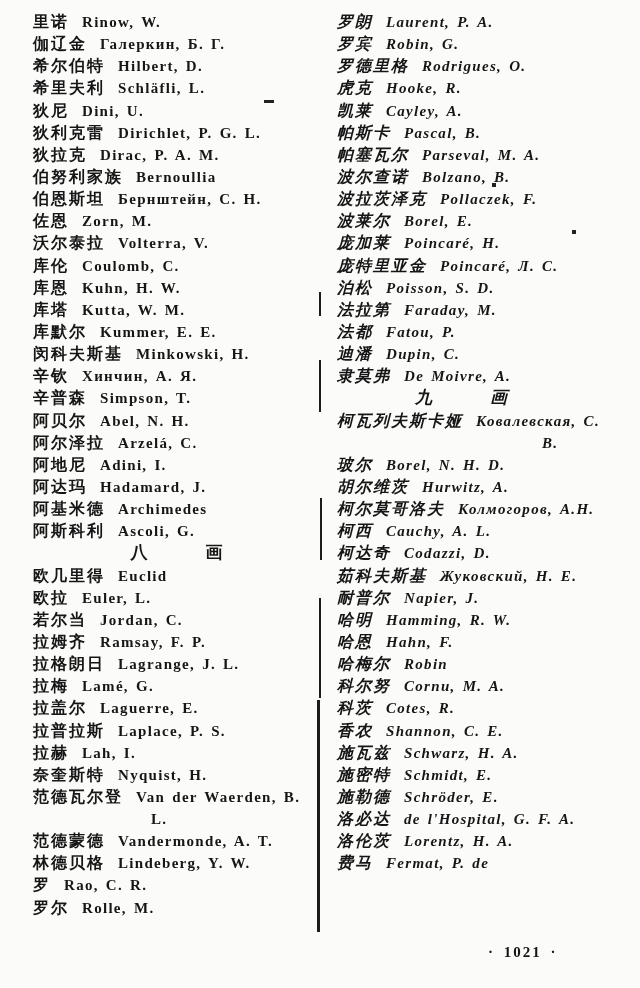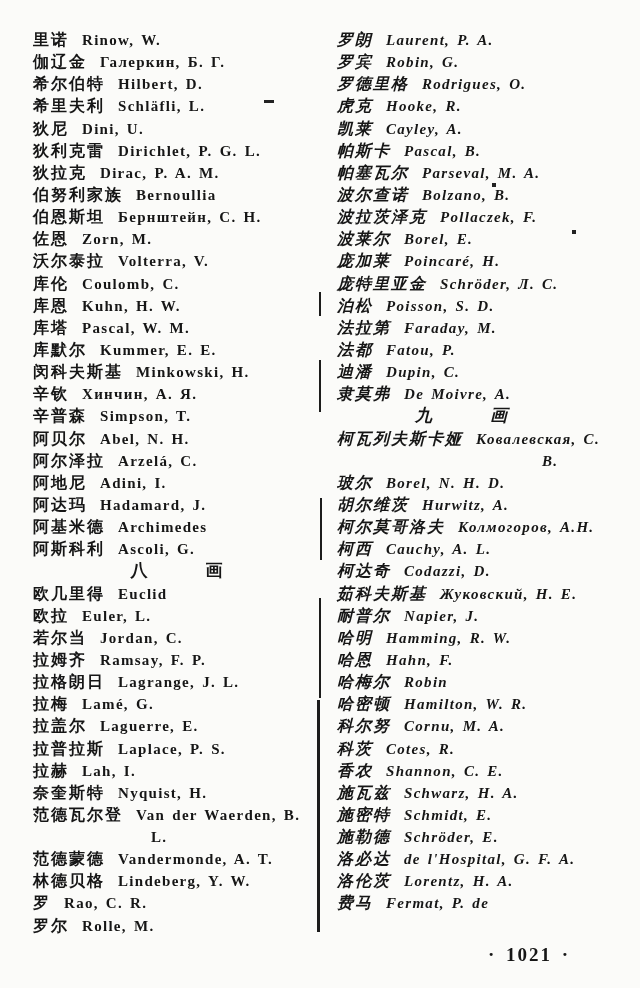--- a/index.html
+++ b/index.html
@@ -2,21 +2,21 @@
 <html><head>
 <meta charset="utf-8">
 <style>
   html,body{margin:0;padding:0;}
   body{
     width:640px;height:988px;position:relative;overflow:hidden;
     background:#fbfbf9;color:#161616;
     font-family:"Liberation Serif","DejaVu Serif",serif;
   }
   .page{position:absolute;inset:0;}
-  .col{position:absolute;top:29px;}
+  .col{position:absolute;top:11px;}
   .colL{left:33px;width:287px;}
   .colR{left:337px;width:300px;font-style:italic;}
   .row{height:22.15px;line-height:22.15px;white-space:nowrap;}
   .cn{font-size:16px;font-weight:700;letter-spacing:2px;}
   .en{font-size:15px;font-weight:700;letter-spacing:1.3px;margin-left:13px;word-spacing:2px;}
   .header-row{display:flex;justify-content:center;gap:58px;font-size:17px;font-weight:800;letter-spacing:0;}
   .colR .header-row{justify-content:flex-start;padding-left:78px;}
   .cont{font-size:15px;font-weight:700;letter-spacing:1.3px;}
   .colL .cont{padding-left:118px;}
   .colR .cont{padding-left:205px;}
@@ -25,21 +25,21 @@
   .seg2{left:319px;top:360px;width:2px;height:52px;}
   .seg3{left:320px;top:498px;width:2px;height:62px;}
   .seg4{left:319px;top:598px;width:2px;height:100px;}
   .seg5{left:317px;top:700px;width:3px;height:232px;}
   .artifact{position:absolute;background:#222;}
   .a1{left:264px;top:100px;width:10px;height:3px;}
   .a2{left:492px;top:183px;width:4px;height:4px;}
   .a3{left:572px;top:230px;width:4px;height:4px;}
   .page-number{
     position:absolute;left:488px;top:944px;
-    font-size:19px;font-weight:700;letter-spacing:2px;word-spacing:3px;
+    font-size:15px;font-weight:700;letter-spacing:2px;word-spacing:3px;
   }
 </style>
 </head>
 <body>
 
 <div class="page">
 
   <div id="col0" class="col colL">
       <div class="row"><span class="cn">里诺</span><span class="en">Rinow, W.</span></div>
       <div class="row"><span class="cn">伽辽金</span><span class="en">Галеркин, Б. Г.</span></div>
@@ -47,21 +47,21 @@
       <div class="row"><span class="cn">希里夫利</span><span class="en">Schläfli, L.</span></div>
       <div class="row"><span class="cn">狄尼</span><span class="en">Dini, U.</span></div>
       <div class="row"><span class="cn">狄利克雷</span><span class="en">Dirichlet, P. G. L.</span></div>
       <div class="row"><span class="cn">狄拉克</span><span class="en">Dirac, P. A. M.</span></div>
       <div class="row"><span class="cn">伯努利家族</span><span class="en">Bernoullia</span></div>
       <div class="row"><span class="cn">伯恩斯坦</span><span class="en">Бернштейн, С. Н.</span></div>
       <div class="row"><span class="cn">佐恩</span><span class="en">Zorn, M.</span></div>
       <div class="row"><span class="cn">沃尔泰拉</span><span class="en">Volterra, V.</span></div>
       <div class="row"><span class="cn">库伦</span><span class="en">Coulomb, C.</span></div>
       <div class="row"><span class="cn">库恩</span><span class="en">Kuhn, H. W.</span></div>
-      <div class="row"><span class="cn">库塔</span><span class="en">Pascal, W. M.</span></div>
+      <div class="row"><span class="cn">库塔</span><span class="en">Kutta, W. M.</span></div>
       <div class="row"><span class="cn">库默尔</span><span class="en">Kummer, E. E.</span></div>
       <div class="row"><span class="cn">闵科夫斯基</span><span class="en">Minkowski, H.</span></div>
       <div class="row"><span class="cn">辛钦</span><span class="en">Хинчин, А. Я.</span></div>
       <div class="row"><span class="cn">辛普森</span><span class="en">Simpson, T.</span></div>
       <div class="row"><span class="cn">阿贝尔</span><span class="en">Abel, N. H.</span></div>
       <div class="row"><span class="cn">阿尔泽拉</span><span class="en">Arzelá, C.</span></div>
       <div class="row"><span class="cn">阿地尼</span><span class="en">Adini, I.</span></div>
       <div class="row"><span class="cn">阿达玛</span><span class="en">Hadamard, J.</span></div>
       <div class="row"><span class="cn">阿基米德</span><span class="en">Archimedes</span></div>
       <div class="row"><span class="cn">阿斯科利</span><span class="en">Ascoli, G.</span></div>
@@ -91,21 +91,21 @@
       <div class="row"><span class="cn">罗宾</span><span class="en">Robin, G.</span></div>
       <div class="row"><span class="cn">罗德里格</span><span class="en">Rodrigues, O.</span></div>
       <div class="row"><span class="cn">虎克</span><span class="en">Hooke, R.</span></div>
       <div class="row"><span class="cn">凯莱</span><span class="en">Cayley, A.</span></div>
       <div class="row"><span class="cn">帕斯卡</span><span class="en">Pascal, B.</span></div>
       <div class="row"><span class="cn">帕塞瓦尔</span><span class="en">Parseval, M. A.</span></div>
       <div class="row"><span class="cn">波尔查诺</span><span class="en">Bolzano, B.</span></div>
       <div class="row"><span class="cn">波拉茨泽克</span><span class="en">Pollaczek, F.</span></div>
       <div class="row"><span class="cn">波莱尔</span><span class="en">Borel, E.</span></div>
       <div class="row"><span class="cn">庞加莱</span><span class="en">Poincaré, H.</span></div>
-      <div class="row"><span class="cn">庞特里亚金</span><span class="en">Schröder, Л. С.</span></div>
+      <div class="row"><span class="cn">庞特里亚金</span><span class="en">Poincaré, Л. С.</span></div>
       <div class="row"><span class="cn">泊松</span><span class="en">Poisson, S. D.</span></div>
       <div class="row"><span class="cn">法拉第</span><span class="en">Faraday, M.</span></div>
       <div class="row"><span class="cn">法都</span><span class="en">Fatou, P.</span></div>
       <div class="row"><span class="cn">迪潘</span><span class="en">Dupin, C.</span></div>
       <div class="row"><span class="cn">隶莫弗</span><span class="en">De Moivre, A.</span></div>
       <div class="row header-row">
         <span>九</span>
         <span>画</span>
       </div>
       <div class="row"><span class="cn">柯瓦列夫斯卡娅</span><span class="en">Ковалевская, С.</span></div>
@@ -113,21 +113,20 @@
       <div class="row"><span class="cn">玻尔</span><span class="en">Borel, N. H. D.</span></div>
       <div class="row"><span class="cn">胡尔维茨</span><span class="en">Hurwitz, A.</span></div>
       <div class="row"><span class="cn">柯尔莫哥洛夫</span><span class="en">Колмогоров, А.Н.</span></div>
       <div class="row"><span class="cn">柯西</span><span class="en">Cauchy, A. L.</span></div>
       <div class="row"><span class="cn">柯达奇</span><span class="en">Codazzi, D.</span></div>
       <div class="row"><span class="cn">茹科夫斯基</span><span class="en">Жуковский, Н. Е.</span></div>
       <div class="row"><span class="cn">耐普尔</span><span class="en">Napier, J.</span></div>
       <div class="row"><span class="cn">哈明</span><span class="en">Hamming, R. W.</span></div>
       <div class="row"><span class="cn">哈恩</span><span class="en">Hahn, F.</span></div>
       <div class="row"><span class="cn">哈梅尔</span><span class="en">Robin</span></div>
-      <div class="row"><span class="cn">哈密顿</span><span class="en">Hamilton, W. R.</span></div>
       <div class="row"><span class="cn">科尔努</span><span class="en">Cornu, M. A.</span></div>
       <div class="row"><span class="cn">科茨</span><span class="en">Cotes, R.</span></div>
       <div class="row"><span class="cn">香农</span><span class="en">Shannon, C. E.</span></div>
       <div class="row"><span class="cn">施瓦兹</span><span class="en">Schwarz, H. A.</span></div>
       <div class="row"><span class="cn">施密特</span><span class="en">Schmidt, E.</span></div>
       <div class="row"><span class="cn">施勒德</span><span class="en">Schröder, E.</span></div>
       <div class="row"><span class="cn">洛必达</span><span class="en">de l'Hospital, G. F. A.</span></div>
       <div class="row"><span class="cn">洛伦茨</span><span class="en">Lorentz, H. A.</span></div>
       <div class="row"><span class="cn">费马</span><span class="en">Fermat, P. de</span></div>
     </div>

